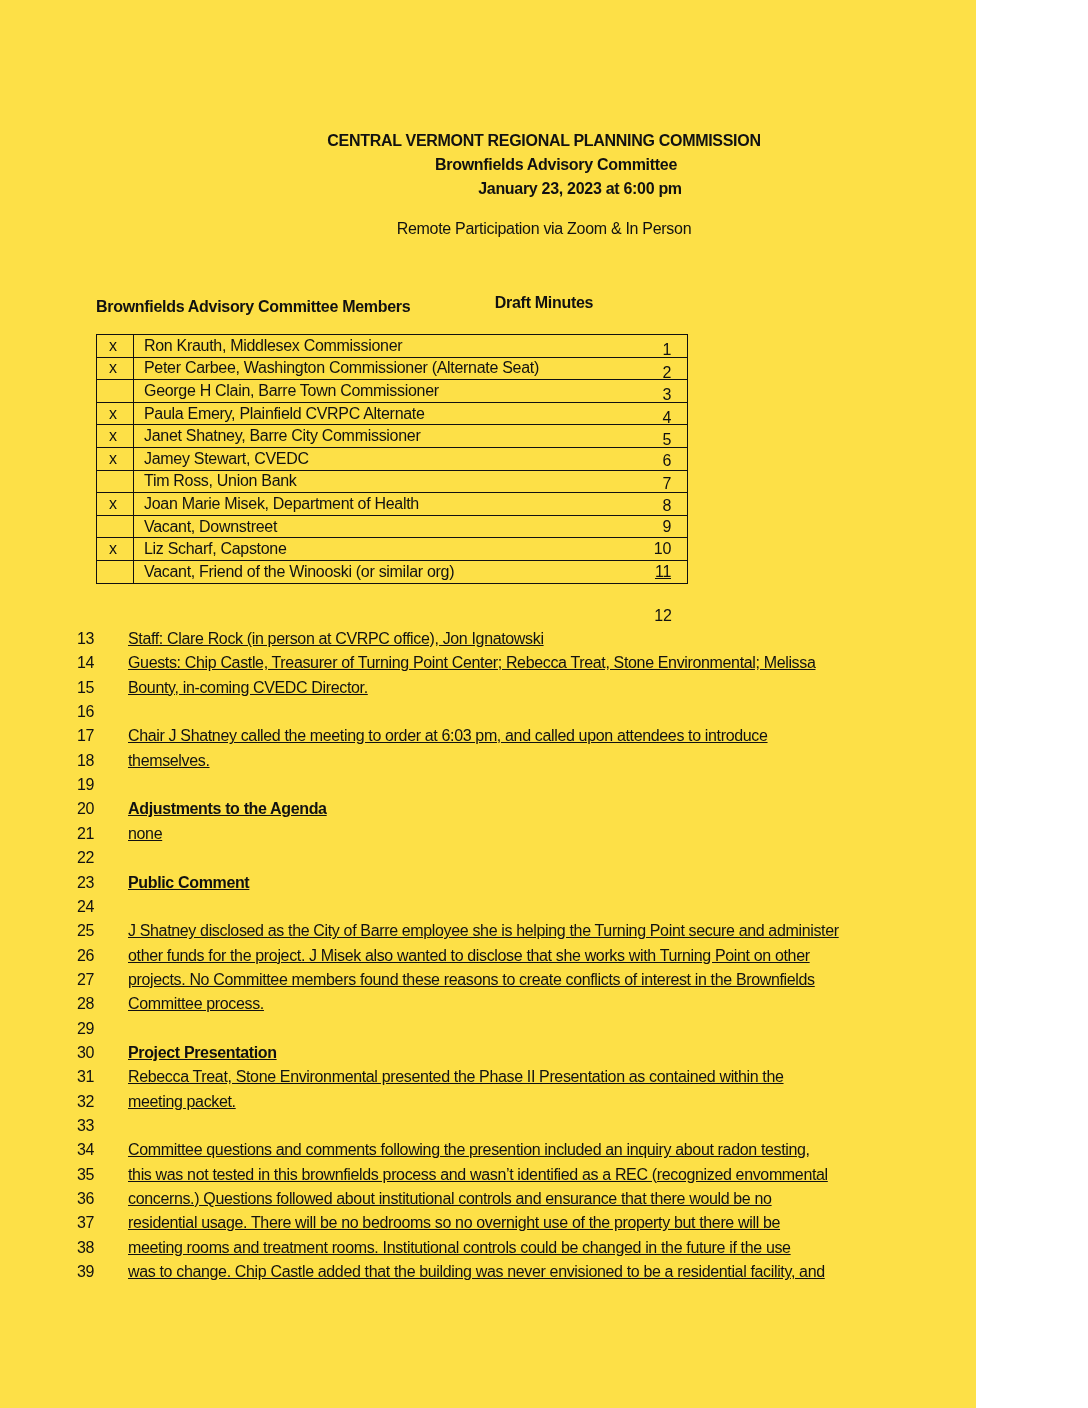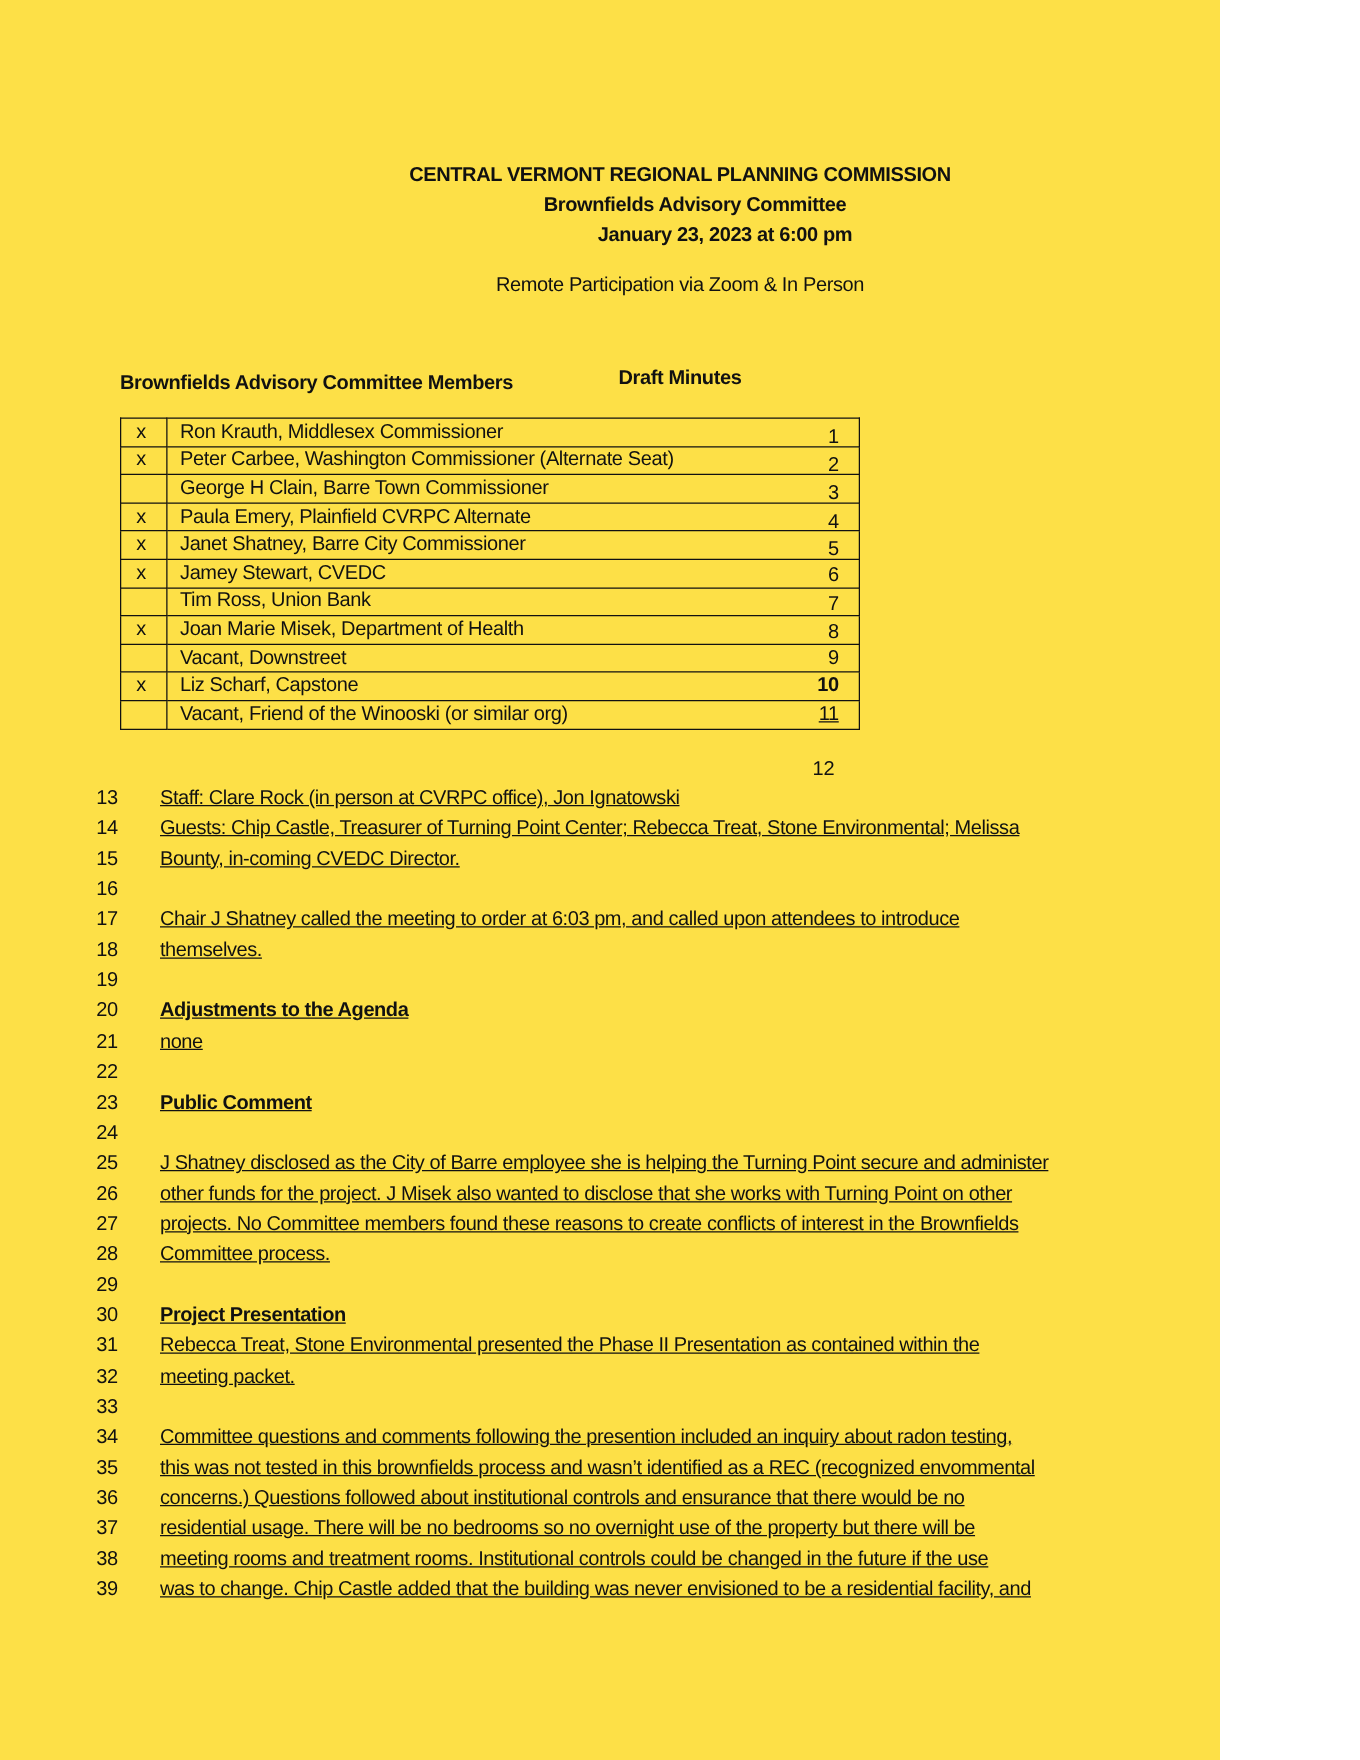--- a/index.html
+++ b/index.html
@@ -7,21 +7,21 @@
          font-family: "Liberation Sans", "DejaVu Sans", sans-serif; color: #111; }
   .page { position: absolute; left: 0; top: 0; width: 976px; height: 1408px; background: #fde047; }
   .hdr { position: absolute; left: 0; width: 1088px; text-align: center; font-size: 16px; line-height: 20px; letter-spacing: -0.3px; }
   .b { font-weight: bold; }
   .members-title { position: absolute; left: 96px; top: 298px; font-size: 16px; font-weight: bold; letter-spacing: -0.3px; }
   table.members { position: absolute; left: 96px; top: 334px; width: 592px; border-collapse: collapse; font-size: 16px; letter-spacing: -0.3px; }
   table.members td { border: 1.5px solid #111; height: 21.6px; padding: 0; line-height: 18px; vertical-align: middle; }
   table.members td.mark { width: 37px; text-align: left; padding-left: 12px; box-sizing: border-box; }
   table.members td.name { padding-left: 10px; position: relative; }
   table.members td.name .ln { position: absolute; right: 16px; top: 6px; width: 20px; text-align: right; }
-  .ln12 { position: absolute; left: 650px; top: 607px; width: 22px; font-size: 16px; }
+  .ln12 { position: absolute; left: 650px; top: 607px; width: 22px; text-align: right; font-size: 16px; }
   .line { position: absolute; left: 0; height: 24.4px; font-size: 16px; line-height: 20px; white-space: nowrap; letter-spacing: -0.35px; }
   .line .num { position: absolute; left: 77px; width: 30px; }
   .line .txt { position: absolute; left: 128px; text-decoration: underline; }
 </style>
 </head>
 <body>
 
 <div class="page">
 
   <div class="hdr b" style="top:131px;">CENTRAL VERMONT REGIONAL PLANNING COMMISSION</div>
@@ -65,21 +65,21 @@
         <tr>
           <td class="mark">x</td>
           <td class="name"><span>Joan Marie Misek, Department of Health</span><span class="ln" style="top: 4px;">8</span></td>
         </tr>
         <tr>
           <td class="mark"></td>
           <td class="name"><span>Vacant, Downstreet</span><span class="ln" style="top: 2px;">9</span></td>
         </tr>
         <tr>
           <td class="mark">x</td>
-          <td class="name"><span>Liz Scharf, Capstone</span><span class="ln" style="top: 2px; font-weight: bold;">10</span></td>
+          <td class="name"><span>Liz Scharf, Capstone</span><span class="ln" style="top: 2px;">10</span></td>
         </tr>
         <tr>
           <td class="mark"></td>
           <td class="name"><span>Vacant, Friend of the Winooski (or similar org)</span><span class="ln" style="top: 2px; text-decoration: underline;">11</span></td>
         </tr>
       </tbody>
   </table>
   <div class="ln12">12</div>
 
   <div id="lines-container">

